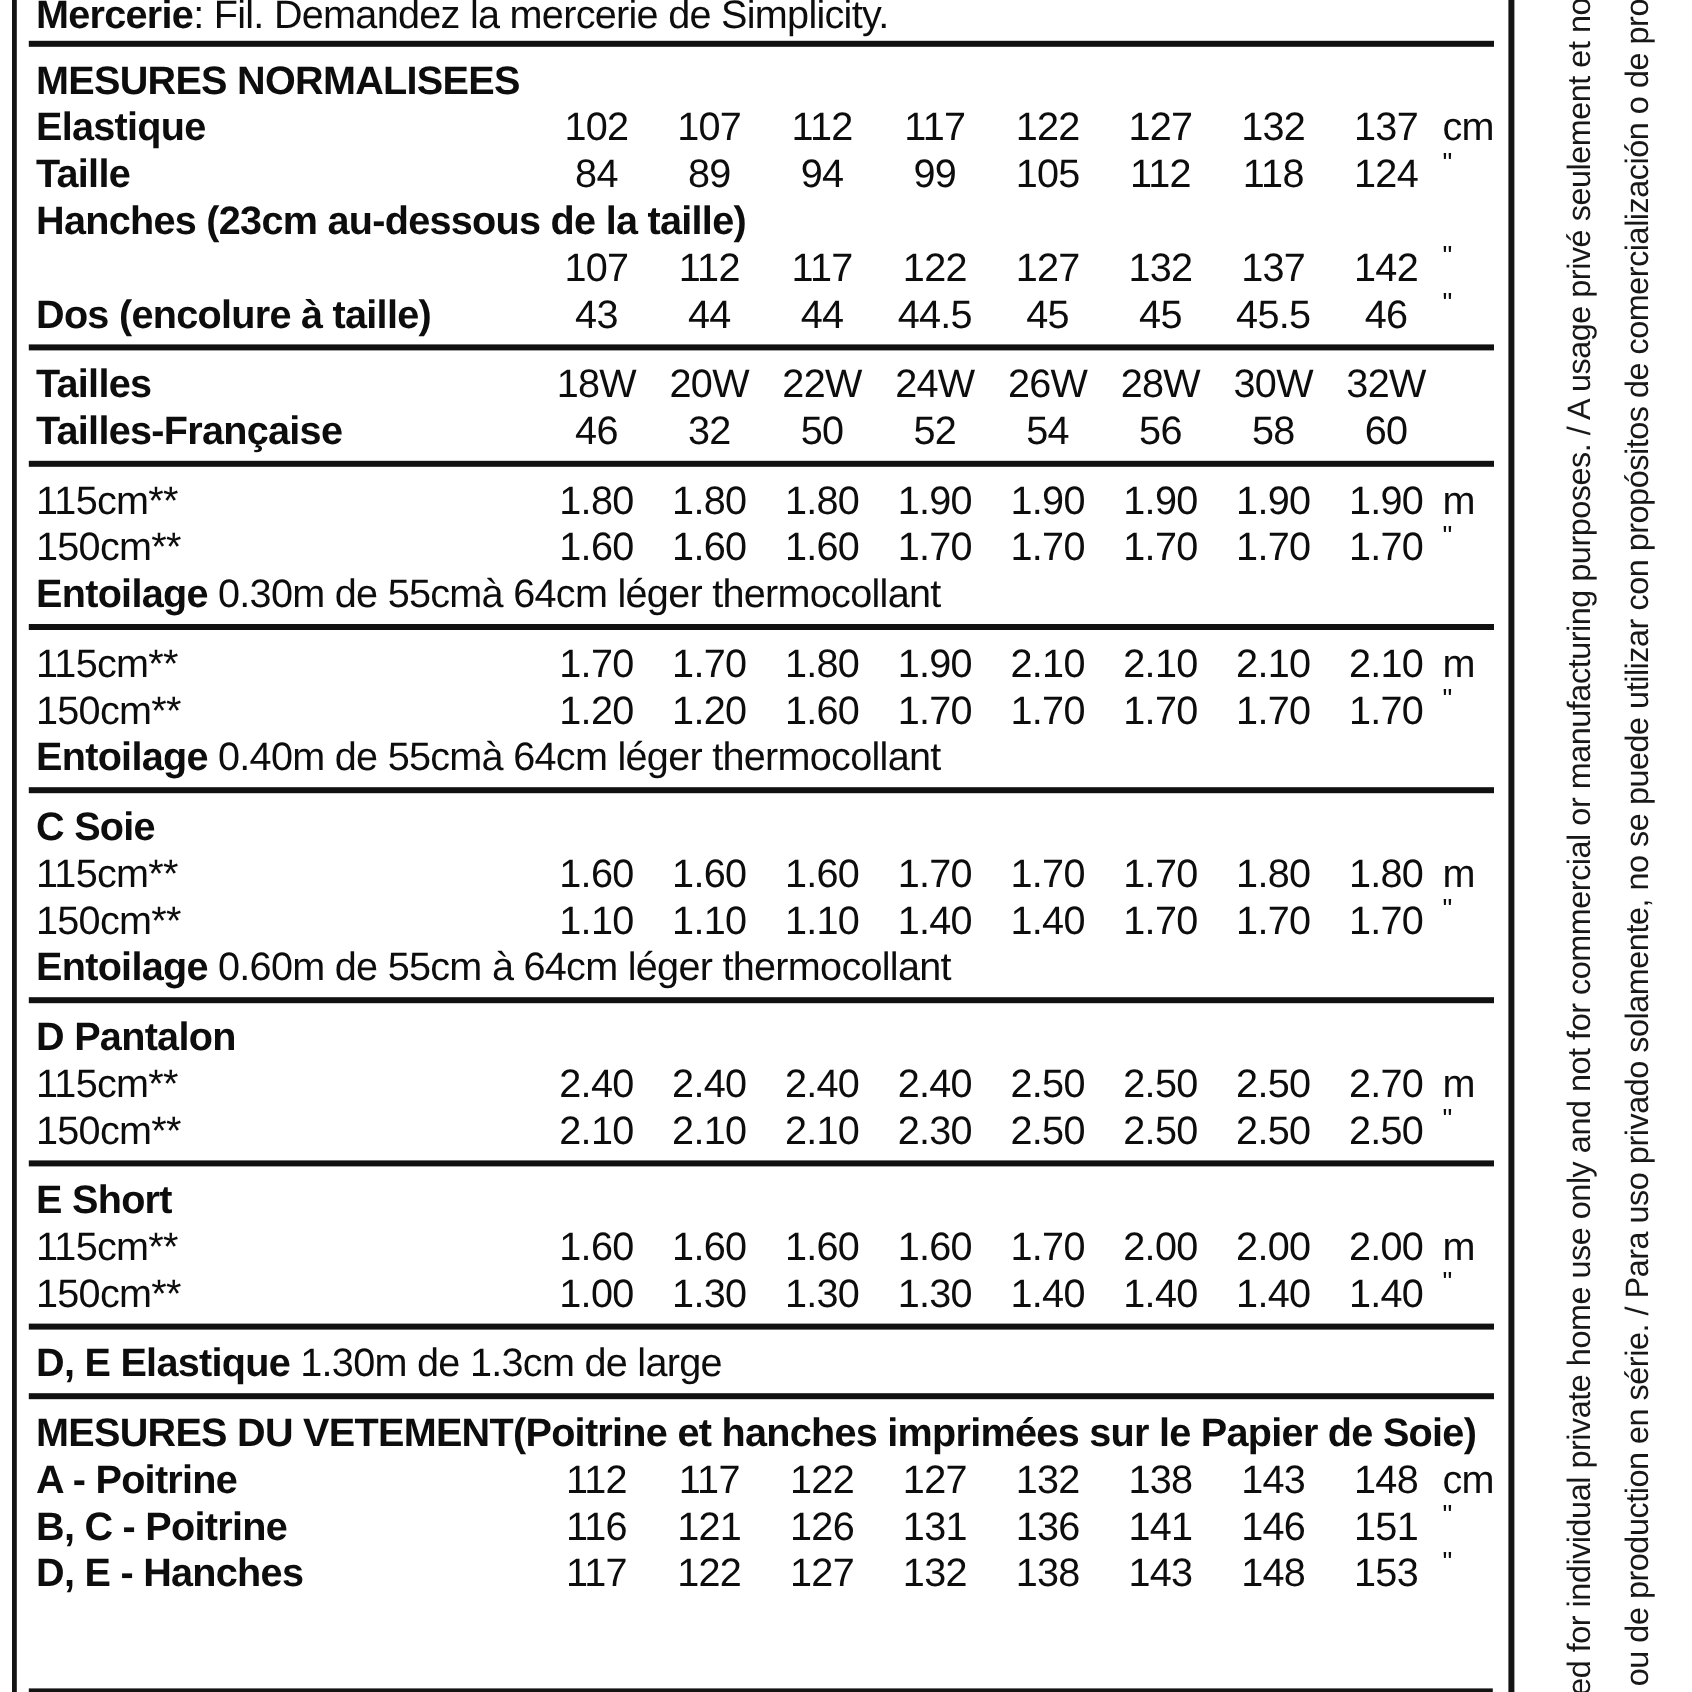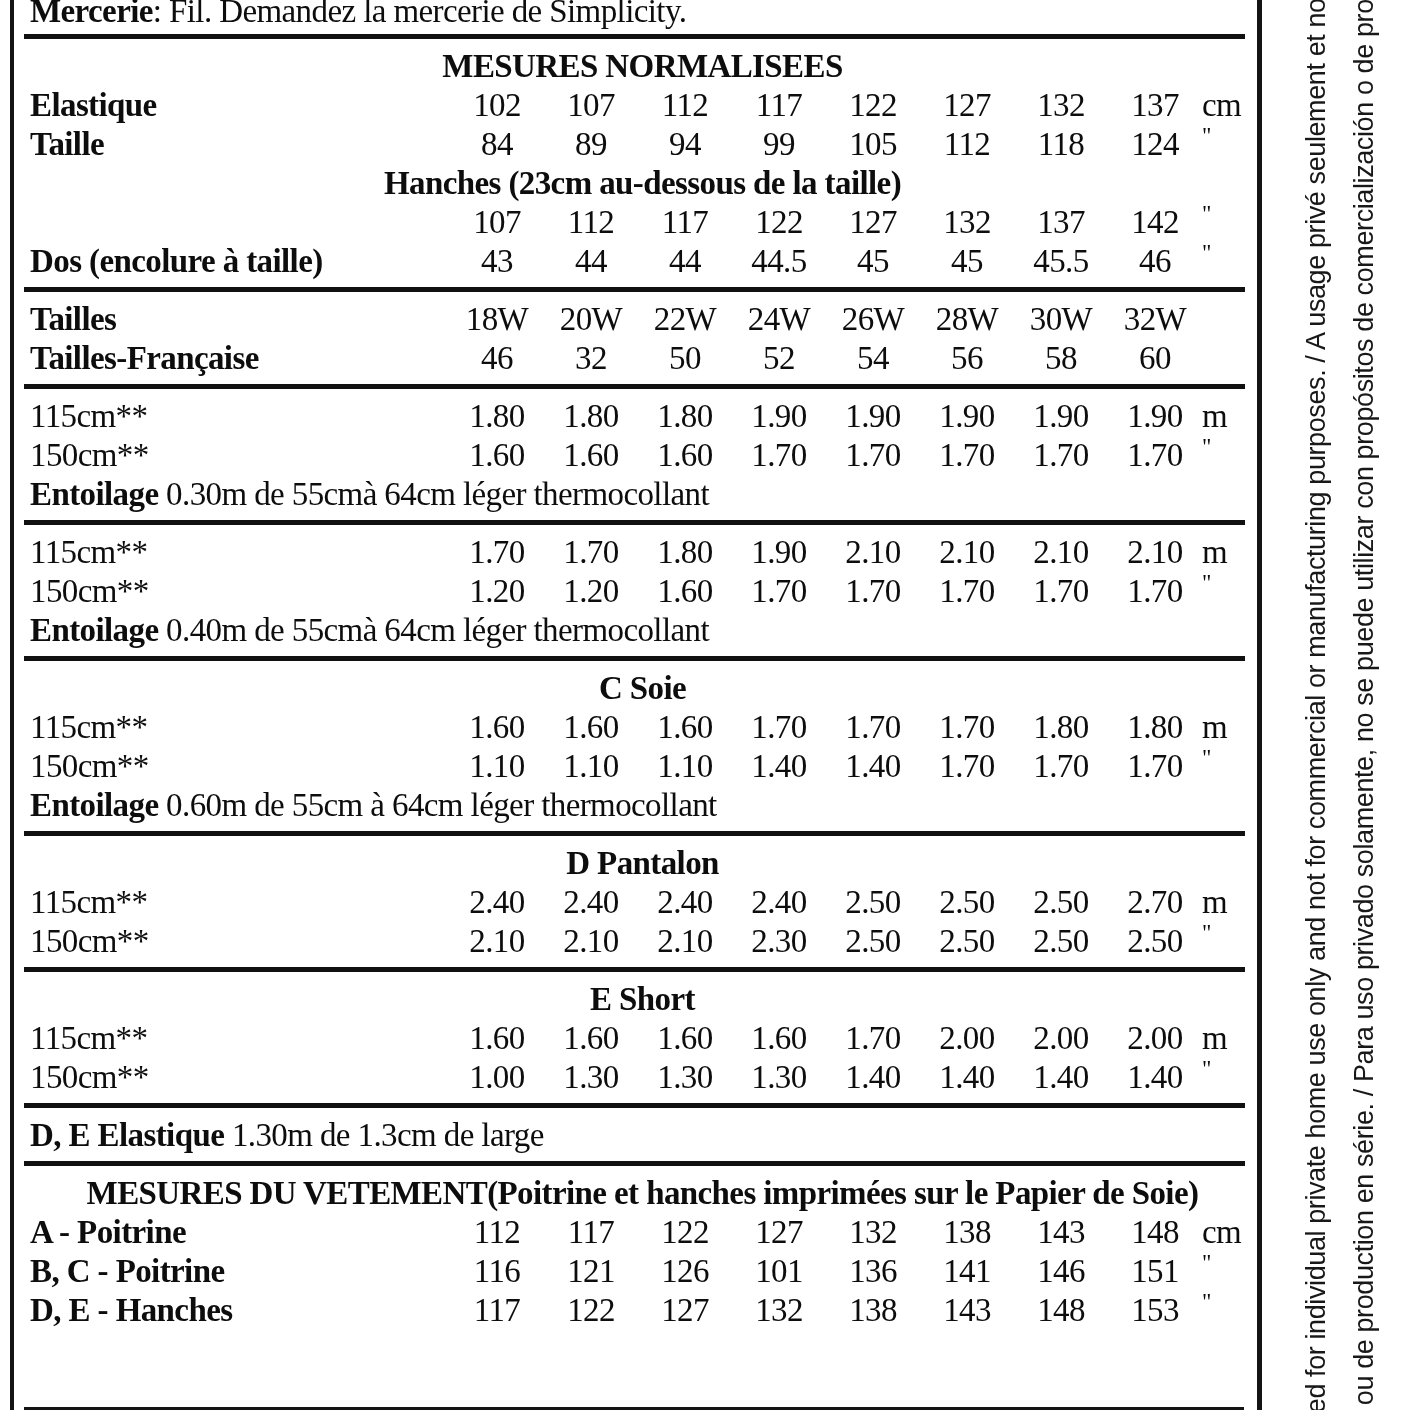--- a/index.html
+++ b/index.html
@@ -9,30 +9,30 @@
     background:#ffffff;color:#0d0d0d;
     font-family:"Liberation Sans", sans-serif;
     -webkit-font-smoothing:antialiased;
   }
   
   .edge-line{position:absolute;left:10px;top:0;width:4px;height:1410px;background:#141414;}
   .table-right-border{position:absolute;left:1257px;top:0;width:5px;height:1410px;background:#141414;}
   .bottom-rule{position:absolute;left:24px;top:1407px;width:1220px;height:5px;background:#141414;}
 
   
-  #table-root{position:absolute;left:30px;top:0;width:1225px;font-family:Liberation Serif, serif;}
+  #table-root{position:absolute;left:30px;top:0;width:1225px;}
   .rulebar{height:5px;background:#111111;margin:6px 0 8px -6px;width:1221px;}
   .row{
     height:39px;display:flex;align-items:center;
     font-size:33px;letter-spacing:-0.6px;white-space:nowrap;line-height:1;
   }
   .row-first{height:33px;margin-top:-5px;}
   .heading{font-weight:700;}
   .cell-label{flex:0 0 420px;overflow:visible;}
-  .cell-label--full{flex:1 1 auto;text-align:center;}
+  .cell-label--full{flex:1 1 auto;}
   .cell-val{flex:0 0 94px;text-align:center;}
   .cell-unit{flex:0 0 55px;text-align:left;}
   .ditto{font-size:23px;position:relative;top:-9px;letter-spacing:1px;}
   .note-bold{font-weight:700;}
   .note-rest{white-space:pre;}
 
   
   .vline{
     position:absolute;width:1500px;height:32px;top:689px;
     font-size:27px;letter-spacing:-0.4px;white-space:nowrap;text-align:center;
@@ -296,21 +296,21 @@
       <span class="cell-val">138</span>
       <span class="cell-val">143</span>
       <span class="cell-val">148</span>
       <span class="cell-unit">cm</span>
     </div>
     <div class="row">
       <span class="cell-label heading">B, C - Poitrine</span>
       <span class="cell-val">116</span>
       <span class="cell-val">121</span>
       <span class="cell-val">126</span>
-      <span class="cell-val">101</span>
+      <span class="cell-val">131</span>
       <span class="cell-val">136</span>
       <span class="cell-val">141</span>
       <span class="cell-val">146</span>
       <span class="cell-val">151</span>
       <span class="cell-unit ditto">"</span>
     </div>
     <div class="row">
       <span class="cell-label heading">D, E - Hanches</span>
       <span class="cell-val">117</span>
       <span class="cell-val">122</span>

